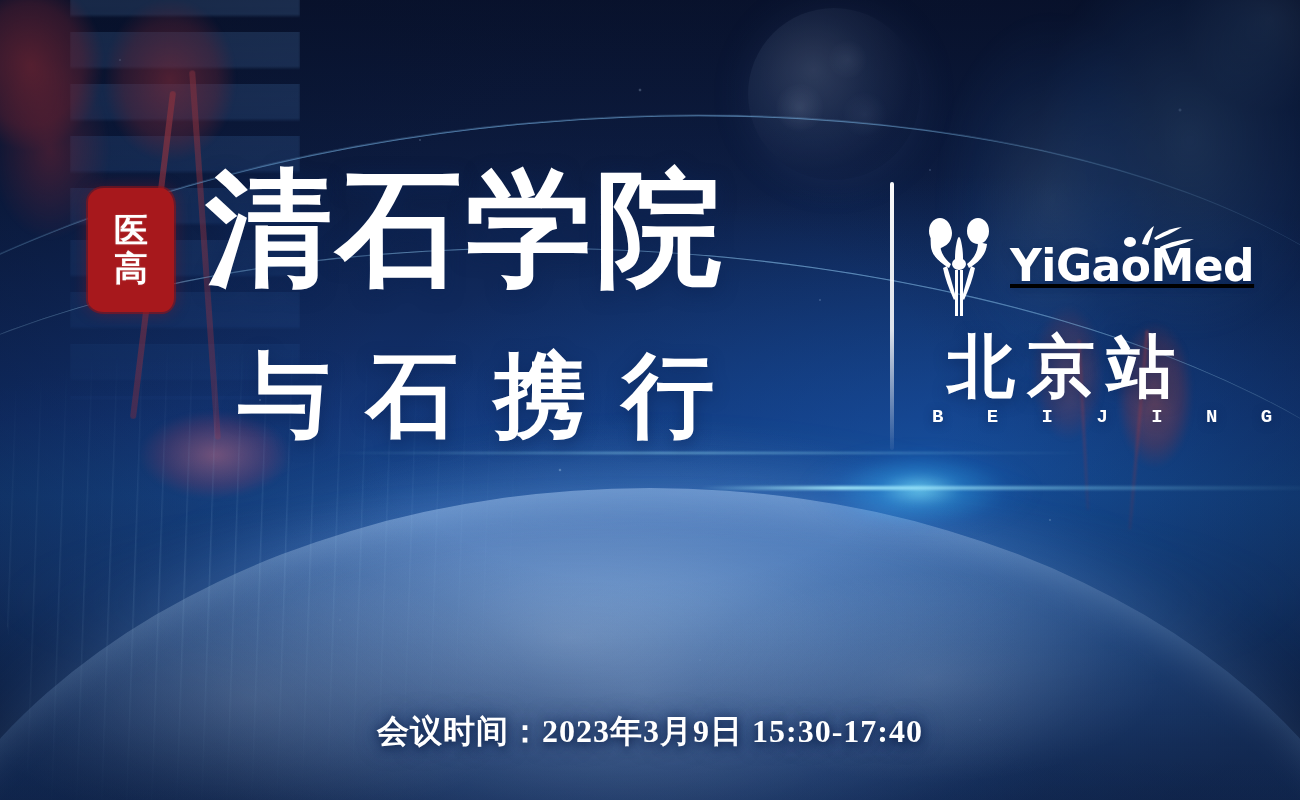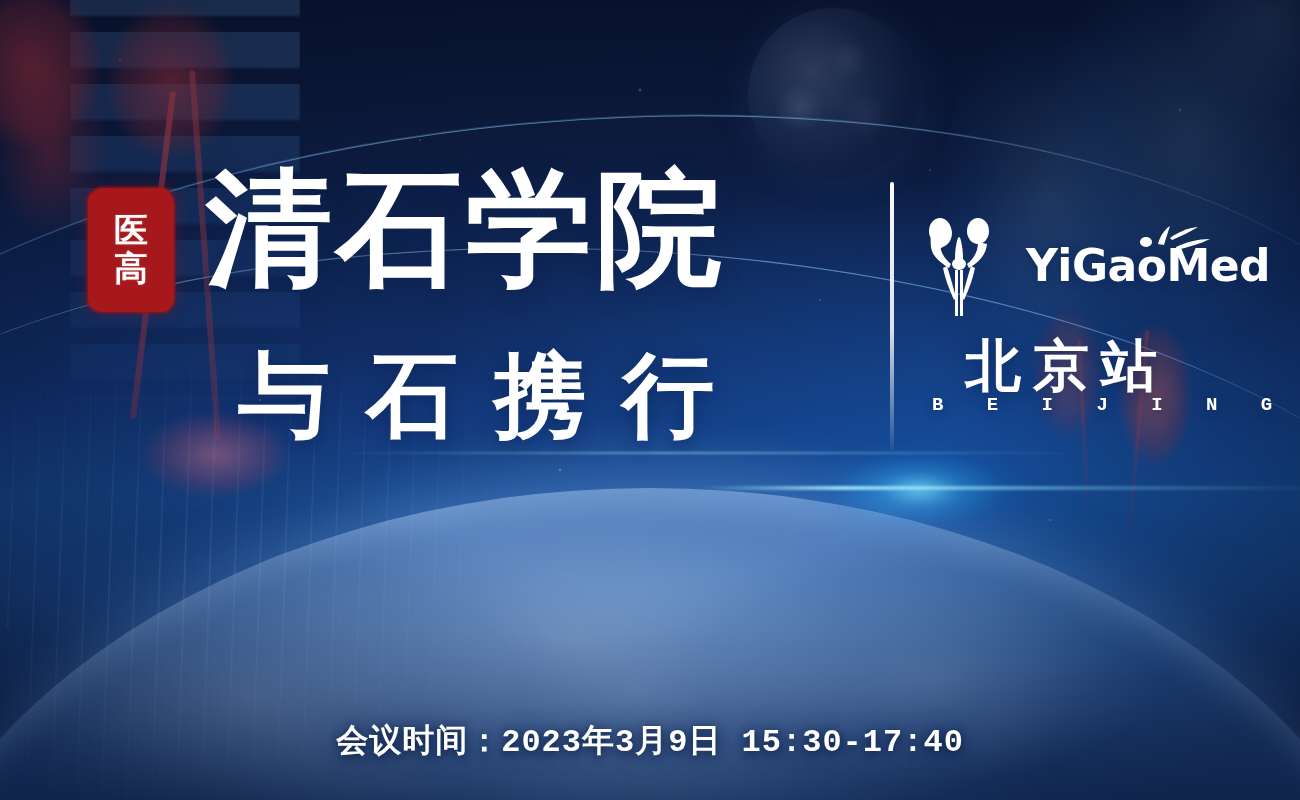--- a/index.html
+++ b/index.html
@@ -217,56 +217,55 @@
   }
 
   .divider{
     position:absolute; left:890px; top:182px; width:4px; height:268px;
     background:linear-gradient(180deg, rgba(255,255,255,0.98) 0%, rgba(255,255,255,0.85) 55%, rgba(255,255,255,0.05) 100%);
     border-radius:2px;
   }
 
   .brand{
     position:absolute; left:922px; top:214px;
-    display:flex; align-items:center; gap:30px;
+    display:flex; align-items:center; gap:14px;text-decoration:underline;
   }
   .brand-mark{ width:74px; height:104px; display:block; }
   .brand-name{
     position:relative;
     font-family:"DejaVu Sans", sans-serif; font-weight:bold;
     font-size:44px; color:#ffffff; letter-spacing:-0.5px; line-height:1;
     text-shadow:0 2px 10px rgba(10,35,85,0.55);
     white-space:nowrap;
   }
   .brand-swoosh{ position:absolute; right:48px; top:-22px; width:86px; height:30px; }
 
   .city{
     position:absolute; left:916px; top:338px; width:290px; text-align:center;
   }
   .city-cn{
-    font-family:Liberation Serif, serif; font-weight:bold;
-    font-size:56px; line-height:1; color:#ffffff; letter-spacing:12px;
+    font-family:Liberation Mono, monospace; font-weight:bold;
+    font-size:68px; line-height:1; color:#ffffff; letter-spacing:12px;
     text-indent:12px;
     text-shadow:0 3px 14px rgba(10,35,85,0.60);
     white-space:nowrap;
   }
   .city-en{
     font-family:Liberation Mono, monospace; font-weight:bold;
     font-size:19px; color:#ffffff; letter-spacing:16px; text-indent:16px;
     text-shadow:0 2px 8px rgba(10,35,85,0.6);
     white-space:nowrap;
   }
 
   .meeting-time{
     position:absolute; left:0; right:0; top:710px; text-align:center;
-    font-family:Liberation Mono, monospace; font-weight:bold;
+    font-family:Liberation Serif, serif; font-weight:bold;
     font-size:32px; color:#ffffff; letter-spacing:1px;
     text-shadow:0 2px 10px rgba(5,20,55,0.85), 0 0 22px rgba(10,40,100,0.7);
     white-space:nowrap;
-    margin-top:9px;
   }
 </style>
 </head>
 <body>
 
 <div class="poster">
 
   <div class="layer stars"></div>
   <div class="layer anat-torso-right"></div>
   <div class="layer moon"></div>

